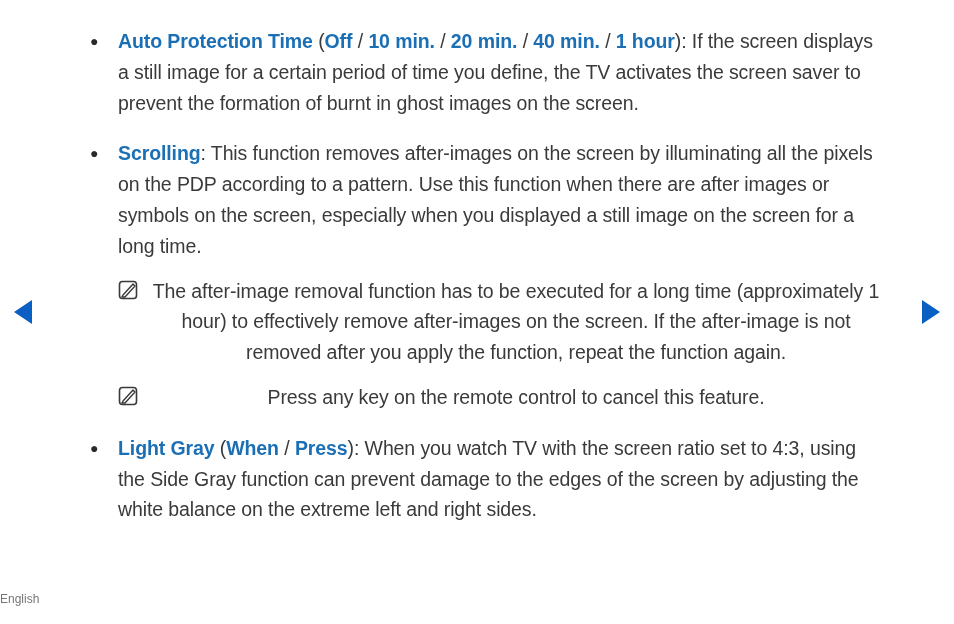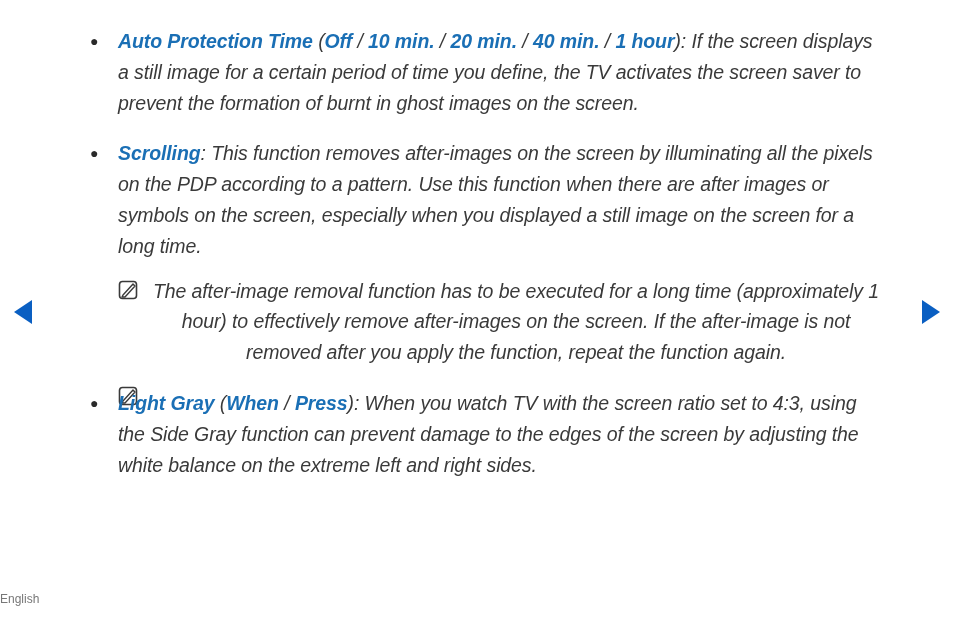--- a/index.html
+++ b/index.html
@@ -16,21 +16,20 @@
     position: absolute;
     left: 90px;
     top: 26px;
     width: 790px;
     font-size: 19.5px;
     line-height: 1.58;
     letter-spacing: -0.1px;
   }
   ul.bullets {
     list-style: none;
-    font-style: italic;
   }
   ul.bullets > li {
     position: relative;
     padding-left: 28px;
     margin-bottom: 20px;
   }
   ul.bullets > li::before {
     content: "●";
     position: absolute;
     left: 0;
@@ -109,20 +108,21 @@
           </span>
           <span>The after-image removal function has to be executed for a long time (approximately 1 hour) to effectively remove after-images on the screen. If the after-image is not removed after you apply the function, repeat the function again.</span>
         </div>
         <div class="note">
           <span class="note-icon">
             <svg viewBox="0 0 20 20" width="20" height="20">
               <rect x="1.5" y="1.5" width="17" height="17" rx="3" ry="3" fill="none" stroke="#3a3a3a" stroke-width="1.6"></rect>
               <path d="M5 15 L15 4 L17 6 L7 17 L4 17 Z" fill="none" stroke="#3a3a3a" stroke-width="1.4" stroke-linejoin="round"></path>
             </svg>
           </span>
+          <span>Press any key on the remote control to cancel this feature.</span>
         </div>
       </div>
     </li>
 
     <li>
       <span class="kw">Light Gray</span><span> (</span><span class="kw">When</span><span> / </span><span class="kw">Press</span><span>)</span><span>: When you watch TV with the screen ratio set to 4:3, using the Side Gray function can prevent damage to the edges of the screen by adjusting the white balance on the extreme left and right sides.</span>
     </li>
   </ul>
 </div>
 

